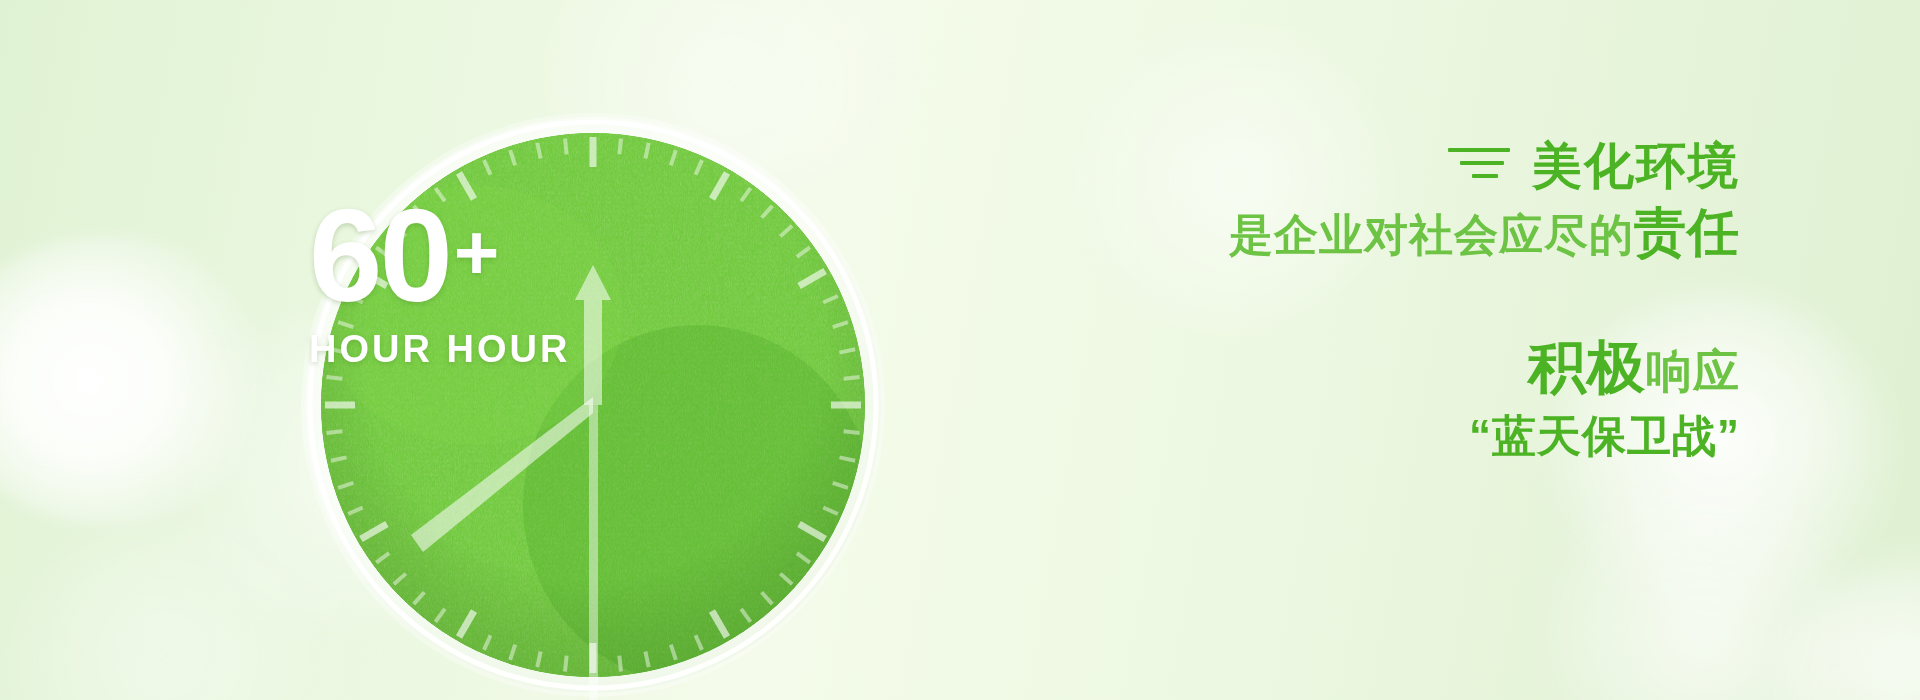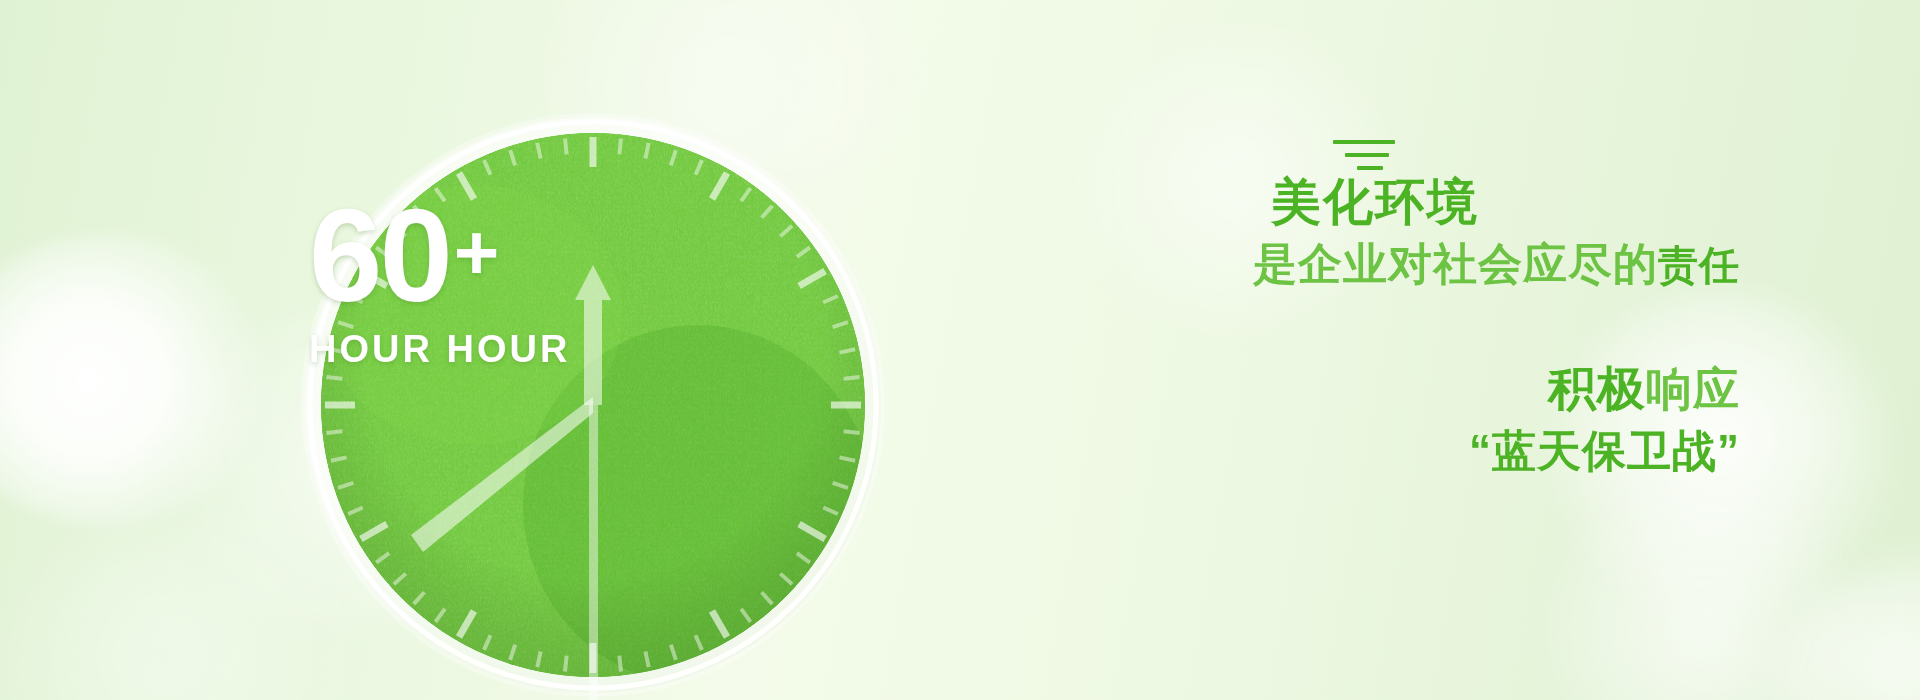--- a/index.html
+++ b/index.html
@@ -60,42 +60,42 @@
   .logo-60 .plus{font-size:78px;vertical-align:22px;margin-left:4px;font-weight:bold;}
   .logo-sub{
     margin-top:6px;font-size:38px;font-weight:bold;color:#ffffff;
     letter-spacing:3px;
     text-shadow:0 2px 5px rgba(60,110,30,.25);
   }
 
   
   .copy{position:absolute;left:1010px;top:140px;width:880px;}
   .group{margin-bottom:0;}
-  .row{display:flex;align-items:center;justify-content:flex-end;width:730px;flex-direction:column;}
+  .row{display:flex;align-items:center;justify-content:flex-end;width:730px;}
 
   .dash-icon{display:inline-block;margin-right:22px;margin-bottom:6px;}
   .dash-icon .d{display:block;height:4px;background:#4cb324;border-radius:1px;margin-left:auto;}
   .dash-icon .d1{width:62px;}
   .dash-icon .d2{width:44px;margin-top:9px;margin-right:6px;}
   .dash-icon .d3{width:26px;margin-top:9px;margin-right:12px;}
 
   .t-head{
     font-size:50px;font-weight:bold;color:#4cb324;letter-spacing:2px;
     line-height:1.05;white-space:nowrap;
   }
   .t-sub{
     font-size:44px;font-weight:bold;color:#6dc343;letter-spacing:1px;
     line-height:1.15;white-space:nowrap;text-align:right;width:730px;
   }
-  .t-sub .em{color:#4cb324;font-size:40px;font-weight:bold;}
+  .t-sub .em{color:#4cb324;font-size:52px;font-weight:bold;}
   .t-mid{
     font-size:46px;font-weight:bold;color:#6dc343;letter-spacing:1px;
     line-height:1.15;white-space:nowrap;text-align:right;width:730px;
   }
-  .t-mid .em{color:#4cb324;font-size:48px;font-weight:bold;}
+  .t-mid .em{color:#4cb324;font-size:58px;font-weight:bold;}
   .t-big{
     font-size:44px;font-weight:bold;color:#4cb324;letter-spacing:1px;
     line-height:1.15;white-space:nowrap;text-align:right;width:730px;
   }
   .gap{height:62px;}
   .gap-s{height:10px;}
 </style>
 </head>
 <body>
 

